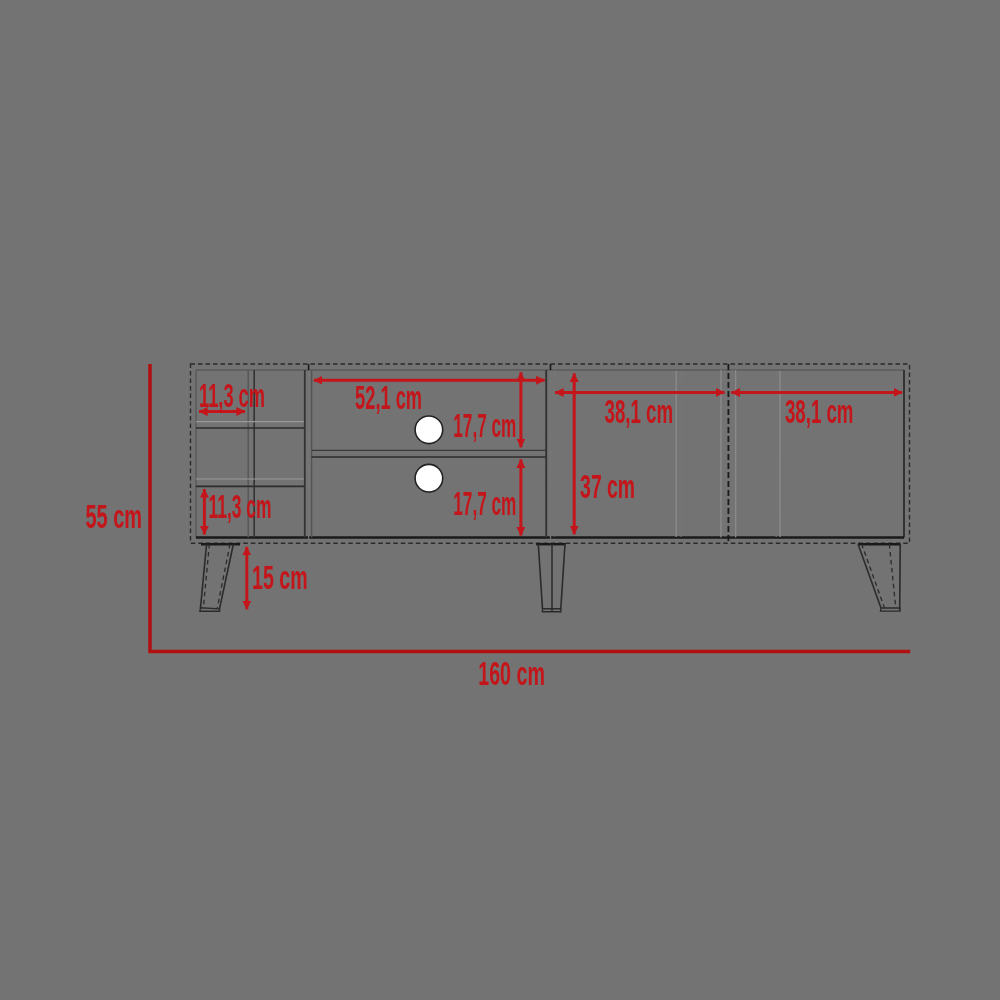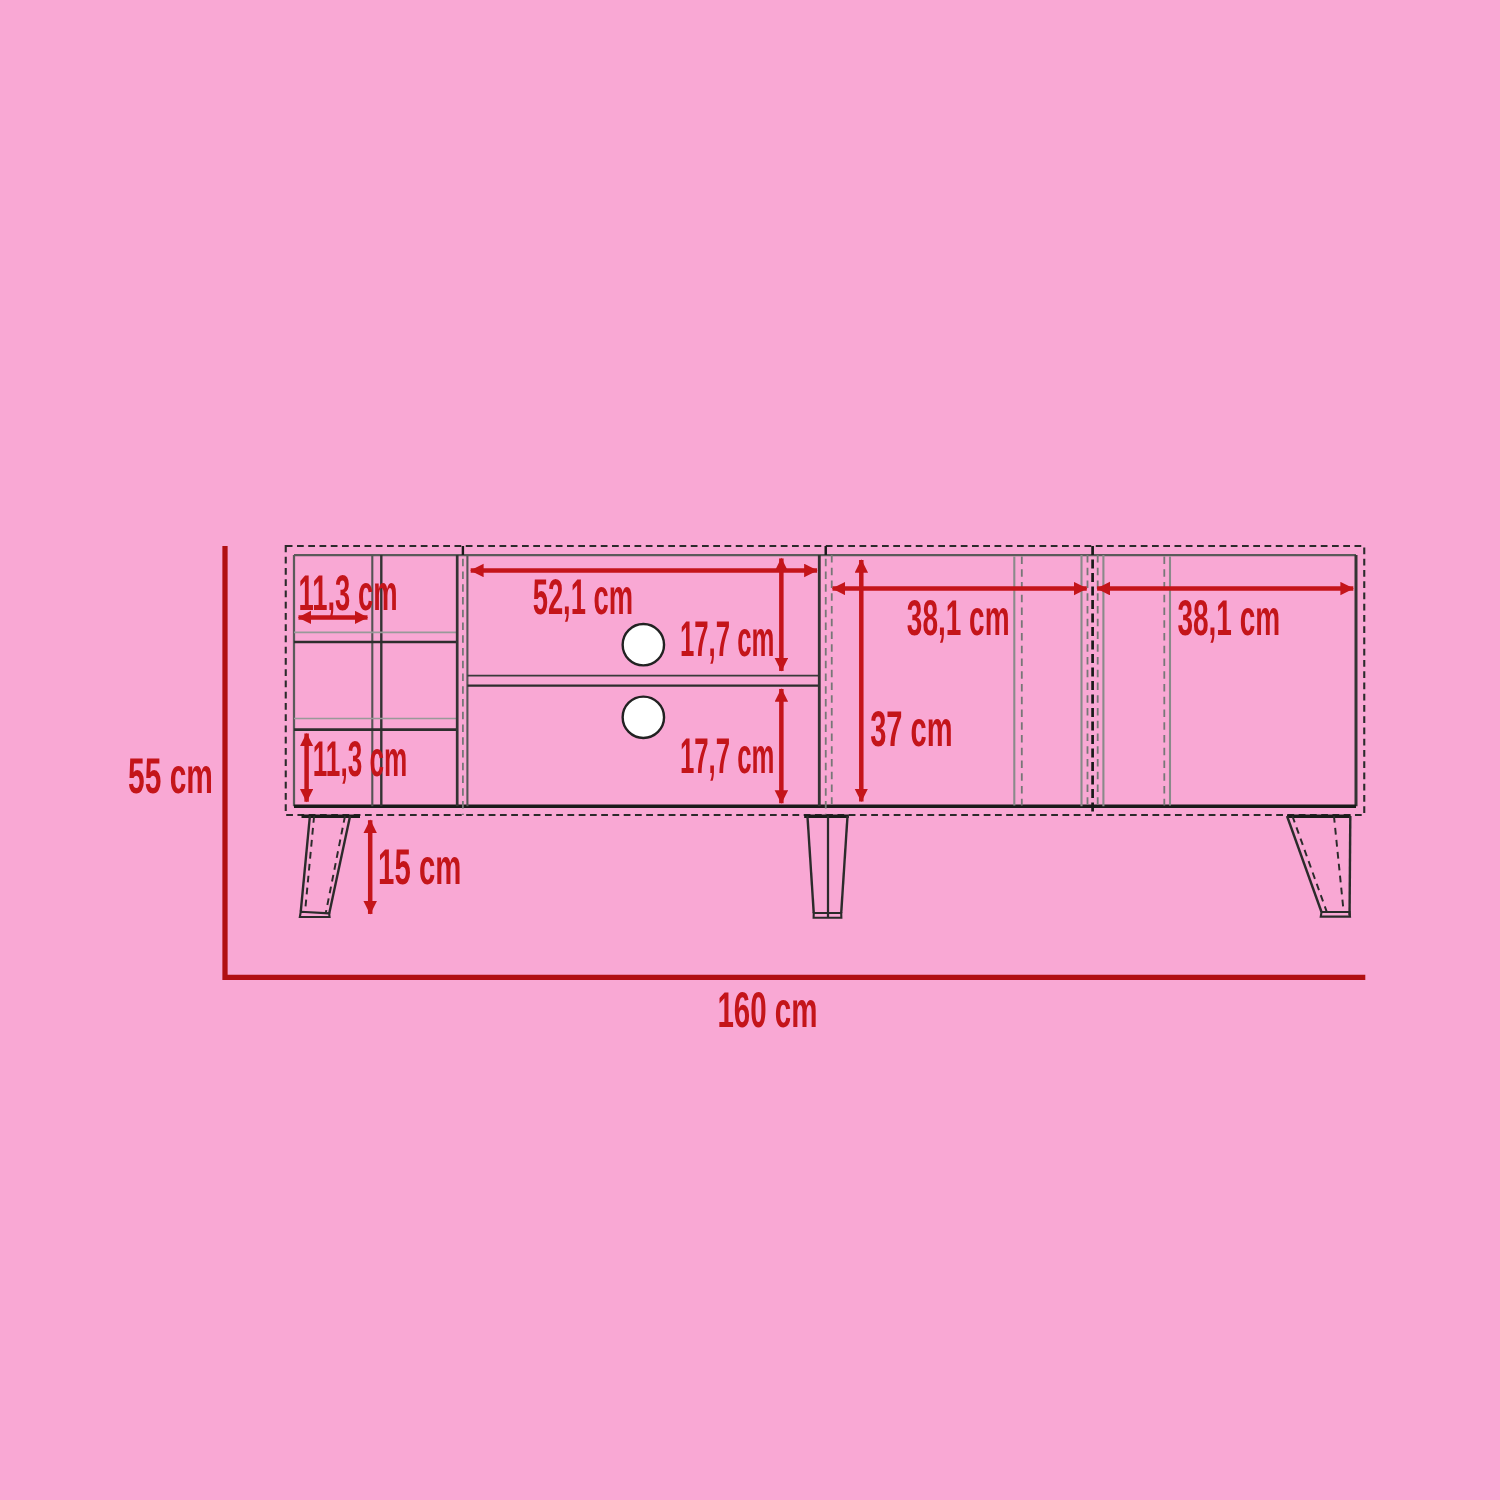--- a/index.html
+++ b/index.html
@@ -1,16 +1,16 @@
 <!DOCTYPE html>
 <html><head>
 <meta charset="utf-8">
 <style>
   html,body{margin:0;padding:0;background:#ffffff;}
-  #wrap{position:relative;width:1000px;height:1000px;background:#f9a8d4;overflow:hidden;}
+  #wrap{position:relative;width:1000px;height:1000px;background:#737373;overflow:hidden;}
   svg{position:absolute;left:0;top:0;}
   text{font-family:"Liberation Sans",sans-serif;font-weight:bold;font-size:33.5px;fill:#c4151a;}
 </style>
 </head>
 <body>
 <div id="wrap">
 <svg width="1000" height="1000" viewBox="0 0 1000 1000">
 <defs>
 <marker id="ah" markerWidth="12" markerHeight="11" refX="8.6" refY="4.5" orient="auto-start-reverse" markerUnits="userSpaceOnUse">
 <path d="M0,0 L9,4.5 L0,9 Z" fill="#c4151a"></path>

